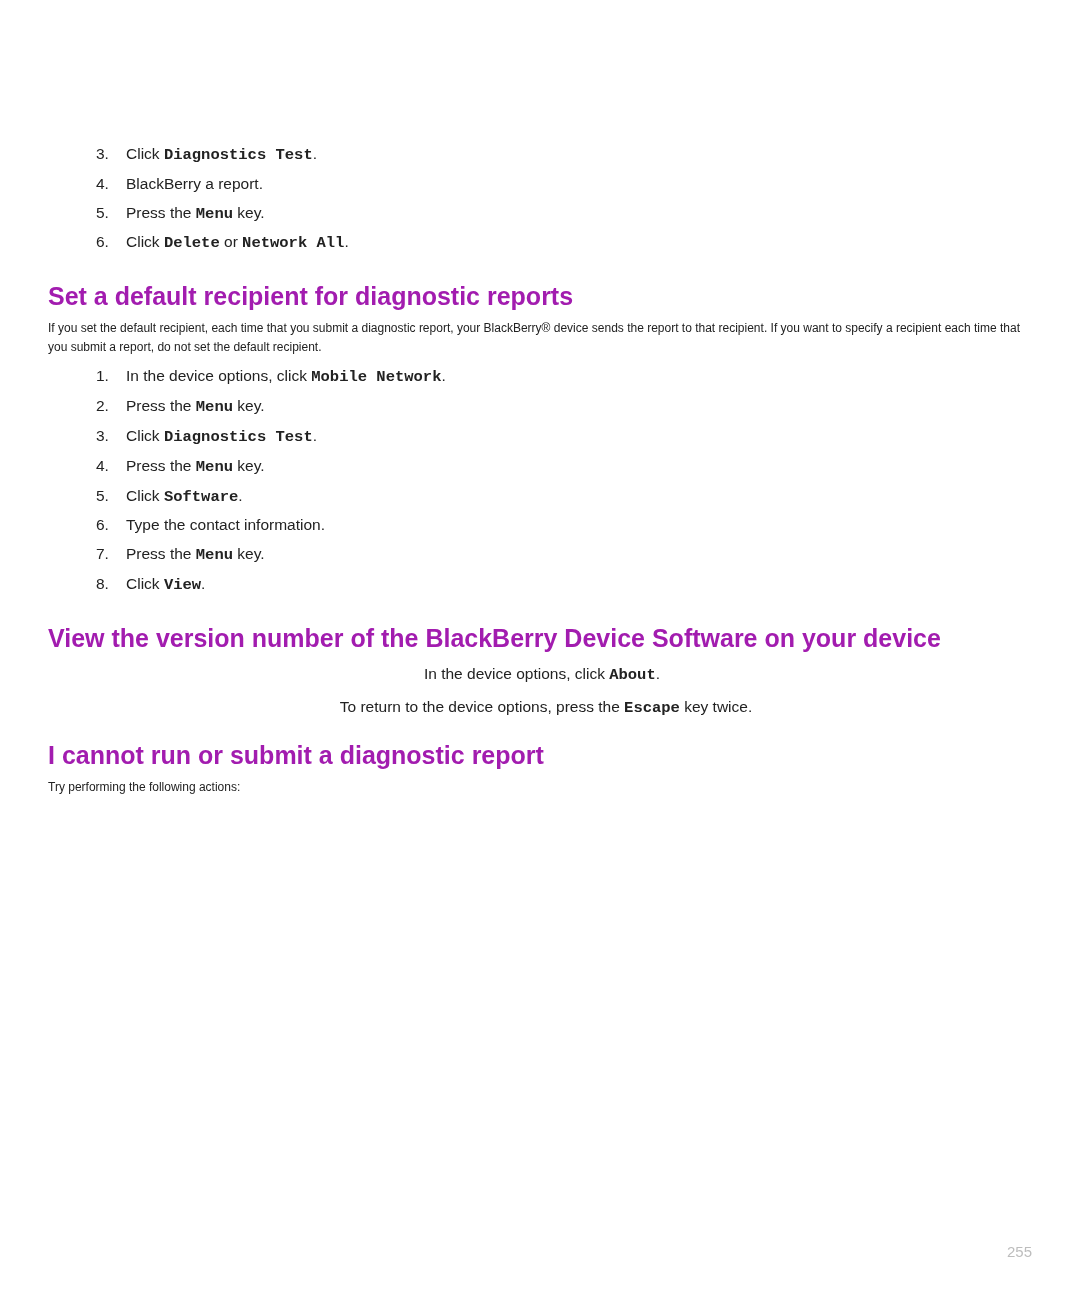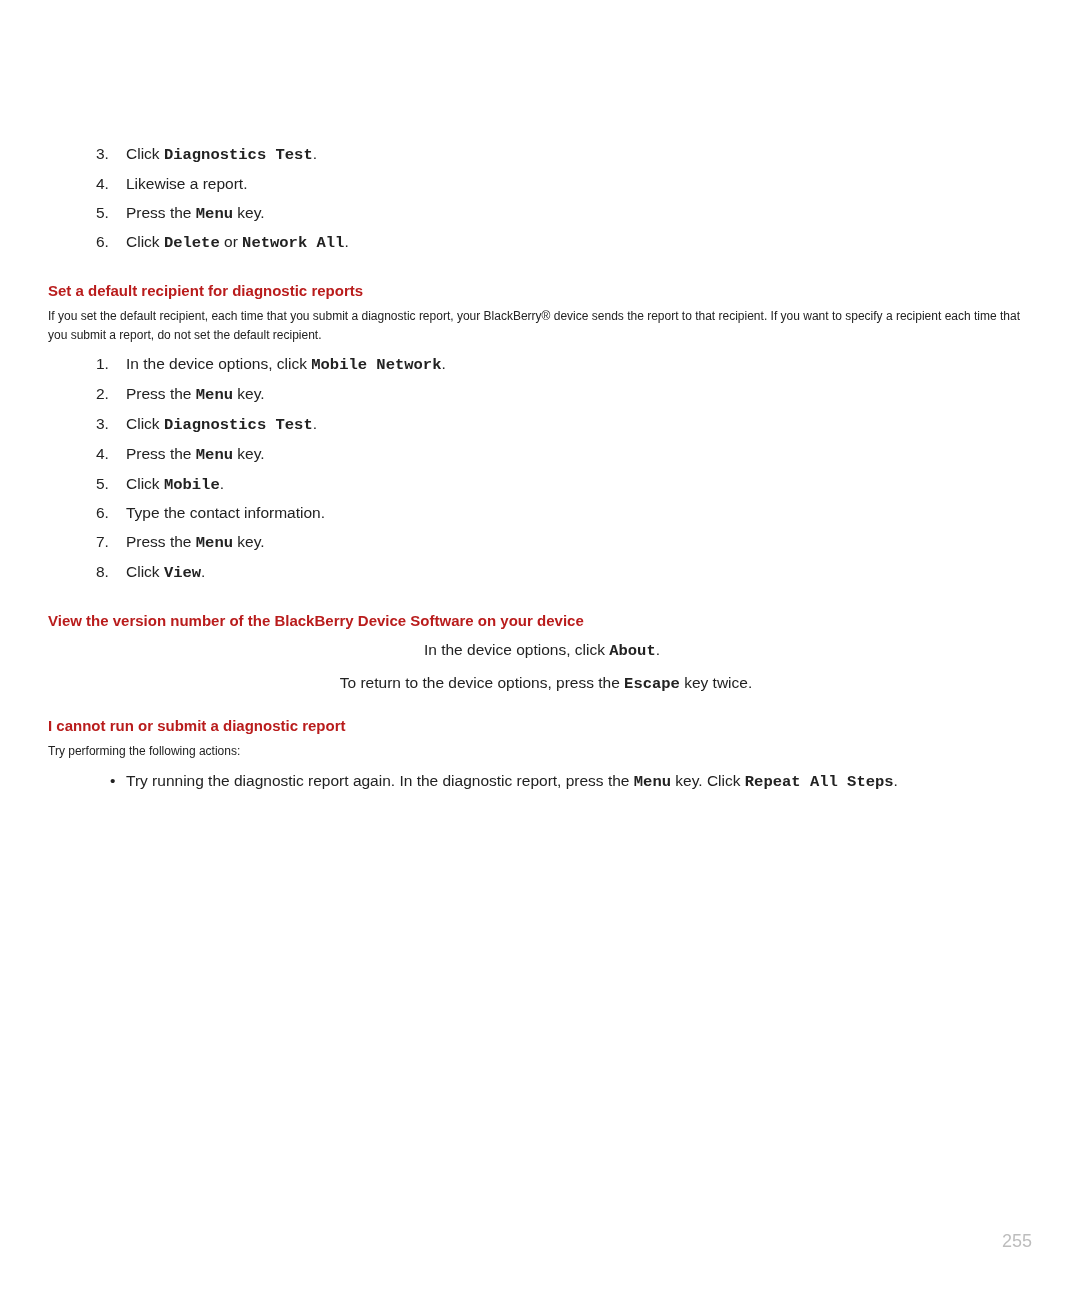--- a/index.html
+++ b/index.html
@@ -20,23 +20,23 @@
     font-size: 15.5px;
     line-height: 1.6;
   }
   .ol li .num {
     position: absolute;
     left: 48px;
     top: 2px;
     font-size: 15.5px;
   }
   .h2 {
-    font-size: 15px;
+    font-size: 25px;
     font-weight: 700;
-    color: #b91c1c;
+    color: #a21caf;
     margin: 24px 0 8px 0;
   }
   .para {
     font-size: 12px;
     line-height: 1.55;
     margin: 0 0 6px 0;
   }
   .para2 {
     font-size: 15.5px;
     line-height: 1.7;
@@ -57,51 +57,50 @@
     content: "•";
     position: absolute;
     left: 62px;
     top: 2px;
     font-size: 15.5px;
   }
   b { font-weight: 700; font-family: Liberation Mono, monospace; }
   .pagenum {
     position: absolute;
     right: 48px;
-    bottom: 44px;
+    bottom: 36px;
     color: #bdbdbd;
-    font-size: 18px;
+    font-size: 15px;
   }
 </style>
 </head>
 <body>
 
 <ol class="ol">
   <li><span class="num">3.</span><span>Click </span><b>Diagnostics Test</b><span>.</span></li>
-  <li><span class="num">4.</span><span>Likewise a report.</span></li>
+  <li><span class="num">4.</span><span>BlackBerry a report.</span></li>
   <li><span class="num">5.</span><span>Press the </span><b>Menu</b><span> key.</span></li>
   <li><span class="num">6.</span><span>Click </span><b>Delete</b><span> or </span><b>Network All</b><span>.</span></li>
 </ol>
 
 <h2 class="h2">Set a default recipient for diagnostic reports</h2>
 <p class="para">If you set the default recipient, each time that you submit a diagnostic report, your BlackBerry® device sends the report to that recipient. If you want to specify a recipient each time that you submit a report, do not set the default recipient.</p>
 <ol class="ol">
   <li><span class="num">1.</span><span>In the device options, click </span><b>Mobile Network</b><span>.</span></li>
   <li><span class="num">2.</span><span>Press the </span><b>Menu</b><span> key.</span></li>
   <li><span class="num">3.</span><span>Click </span><b>Diagnostics Test</b><span>.</span></li>
   <li><span class="num">4.</span><span>Press the </span><b>Menu</b><span> key.</span></li>
-  <li><span class="num">5.</span><span>Click </span><b>Mobile</b><span>.</span></li>
+  <li><span class="num">5.</span><span>Click </span><b>Software</b><span>.</span></li>
   <li><span class="num">6.</span><span>Type the contact information.</span></li>
   <li><span class="num">7.</span><span>Press the </span><b>Menu</b><span> key.</span></li>
   <li><span class="num">8.</span><span>Click </span><b>View</b><span>.</span></li>
 </ol>
 
 <h2 class="h2">View the version number of the BlackBerry Device Software on your device</h2>
 <p class="para2"><span>In the device options, click </span><b>About</b><span>.</span></p>
 <p class="para2" style="margin-left:12px"><span>To return to the device options, press the </span><b>Escape</b><span> key twice.</span></p>
 
 <h2 class="h2" style="margin-top:20px">I cannot run or submit a diagnostic report</h2>
 <p class="para" style="">Try performing the following actions:</p>
 <ul class="ul">
-  <li><span>Try running the diagnostic report again. In the diagnostic report, press the </span><b>Menu</b><span> key. Click </span><b>Repeat All Steps</b><span>.</span></li>
 </ul>
 
 <div class="pagenum">255</div>
 
 </body></html>

